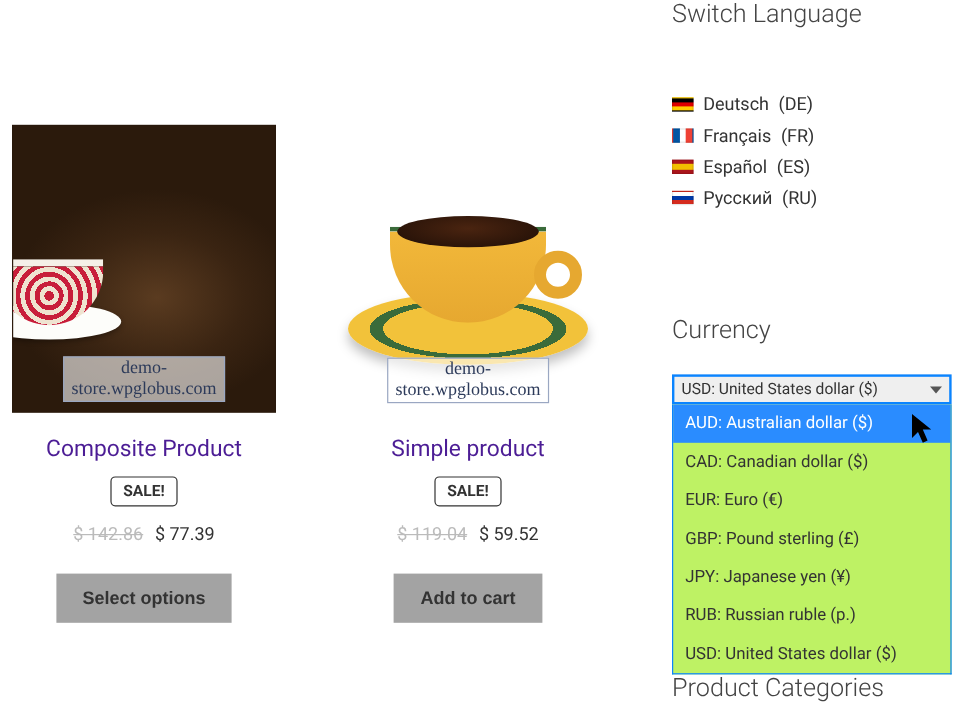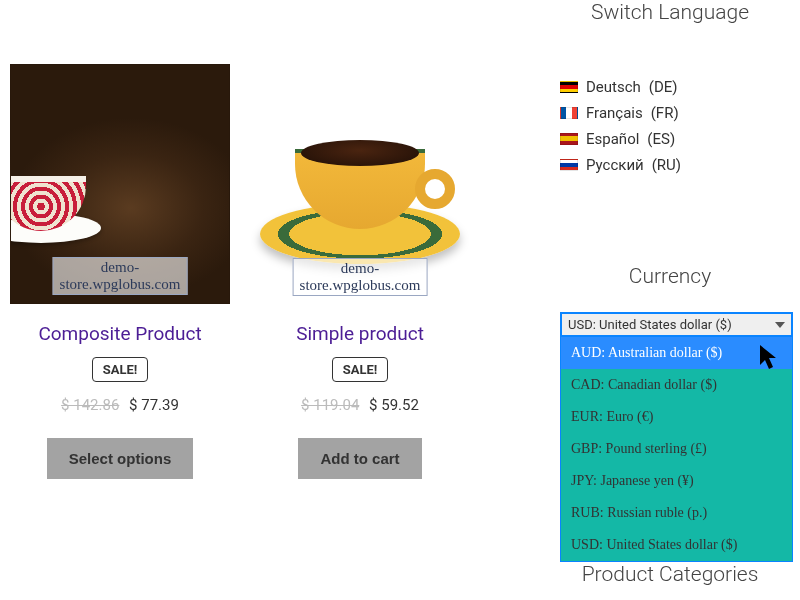--- a/index.html
+++ b/index.html
@@ -24,21 +24,20 @@
     right: 20px;
     top: 0;
     width: 220px;
   }
   .sidebar h3 {
     font-weight: 300;
     font-size: 21px;
     color: #444;
     margin-bottom: 24px;
     margin-top: 0;
-    text-align: center;
   }
   .lang-list {
     list-style: none;
     margin-top: 10px;
   }
   .lang-list li {
     display: flex;
     align-items: center;
     gap: 8px;
     padding: 4px 0;
@@ -77,23 +76,22 @@
   }
   .select-arrow {
     width: 0; height: 0;
     border-left: 5px solid transparent;
     border-right: 5px solid transparent;
     border-top: 6px solid #555;
   }
   .dropdown {
     border: 1px solid #0a84ff;
     border-top: none;
-    background: #14b8a6;
-    position: relative;
-    font-family: Liberation Serif, serif;
+    background: #bef264;
+    position: relative;
   }
   .dropdown-item {
     font-size: 14px;
     padding: 8px 10px;
     cursor: pointer;
   }
   .dropdown-item.highlight {
     background: #2a8cff;
     color: #fff;
   }
@@ -108,22 +106,23 @@
   .categories-title {
     margin-top: 8px;
     font-weight: 300;
     font-size: 21px;
     color: #444;
   }
 
   
   .products {
     display: flex;
+    gap: 30px;
     padding-left: 0;
-    padding-top: 64px;
+    padding-top: 104px;
   }
   .product {
     width: 240px;
     text-align: center;
   }
   .product-img {
     width: 220px;
     height: 240px;
     margin: 0 auto;
     position: relative;

